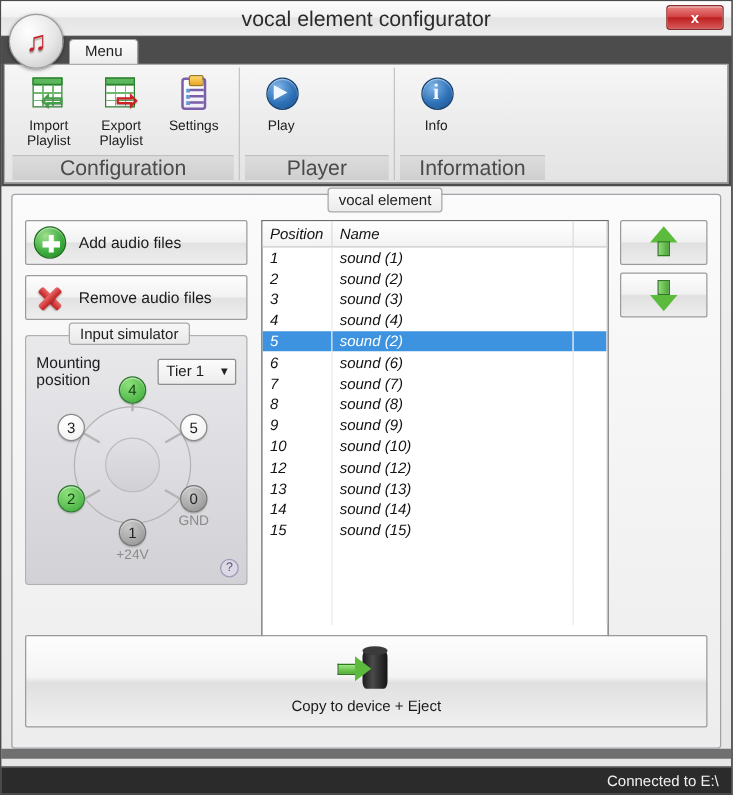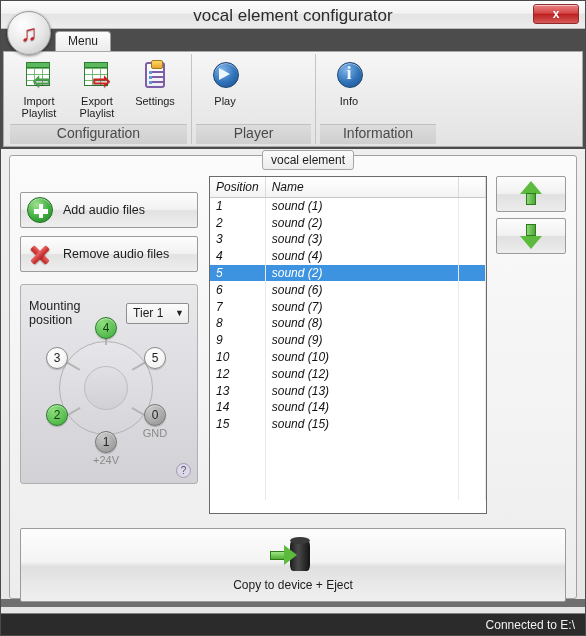--- a/index.html
+++ b/index.html
@@ -91,21 +91,21 @@
     position: relative;
     display: flex; flex-direction: column;
     border-right: 1px solid #c4c4c4;
     padding: 2px 4px 0 4px;
   }
   .group:last-child { border-right: none; }
   .group-items { display: flex; flex: 1; }
   .group-title {
     height: 20px;
     text-align: center;
-    font-size: 14px;
+    font-size: 17px;
     color: #4a4a4a;
     background: linear-gradient(to bottom, #dcdcdc, #cfcfcf);
     border-top: 1px solid #c0c0c0;
   }
   .rbtn {
     width: 58px;
     display: flex; flex-direction: column; align-items: center;
     padding: 4px 2px 0 2px;
     cursor: pointer;
     border: 1px solid transparent;
@@ -172,21 +172,21 @@
     flex: 1;
     margin: 6px 8px 0 8px;
     background: linear-gradient(to bottom, #fbfbfb, #ededed);
     border: 1px solid #9fa3a8;
     border-radius: 3px;
     position: relative;
     padding: 8px;
   }
 
   
-  .leftcol { position: absolute; left: 10px; top: 20px; width: 178px; margin-top: 16px; }
+  .leftcol { position: absolute; left: 10px; top: 20px; width: 178px; }
 
   .bigbtn {
     height: 36px; width: 100%;
     display: flex; align-items: center;
     background: linear-gradient(to bottom, #fdfdfd 0%, #f2f2f2 48%, #e2e2e2 52%, #eeeeee 100%);
     border: 1px solid #9b9b9b;
     border-radius: 2px;
     cursor: pointer;
     margin-bottom: 8px;
     padding-left: 6px;
@@ -331,21 +331,21 @@
   }
   .up .shaft { top: 12px; }
   .up .head  { top: 0; border-left: 11px solid transparent; border-right: 11px solid transparent;
                border-bottom: 13px solid #5cbb3c; }
   .down .shaft { top: 1px; }
   .down .head  { top: 13px; border-left: 11px solid transparent; border-right: 11px solid transparent;
                  border-top: 13px solid #5cbb3c; }
 
   
   .copypanel {
-    position: absolute; left: 10px; right: 10px; top: 372px; height: 74px;
+    position: absolute; left: 10px; right: 10px; top: 352px; height: 74px;
     background: linear-gradient(to bottom, #fdfdfd 0%, #f4f4f4 45%, #e0e0e0 52%, #f0f0f0 100%);
     border: 1px solid #9b9b9b; border-radius: 2px;
     display: flex; flex-direction: column; align-items: center; justify-content: center;
     cursor: pointer;
   }
   .usb-icon { position: relative; width: 46px; height: 34px; }
   .usb-cyl {
     position: absolute; left: 20px; top: 2px; width: 20px; height: 31px;
     background: linear-gradient(to right, #1c1c1c, #4a4a4a 40%, #141414);
     border-radius: 3px / 6px;
@@ -478,20 +478,21 @@
         <div class="plus-icon"></div>
         <div class="txt">Add audio files</div>
       </div>
 
       <div class="bigbtn">
         <div class="x-icon"></div>
         <div class="txt">Remove audio files</div>
       </div>
 
       <div class="groupbox">
+        <div class="groupbox-legend">Input simulator</div>
 
         <div class="mount-row">
           <span class="mount-lbl">Mounting position</span>
           <div class="combo">
             <span>Tier 1</span>
             <span class="caret">▼</span>
           </div>
         </div>
 
         <div class="dial">

